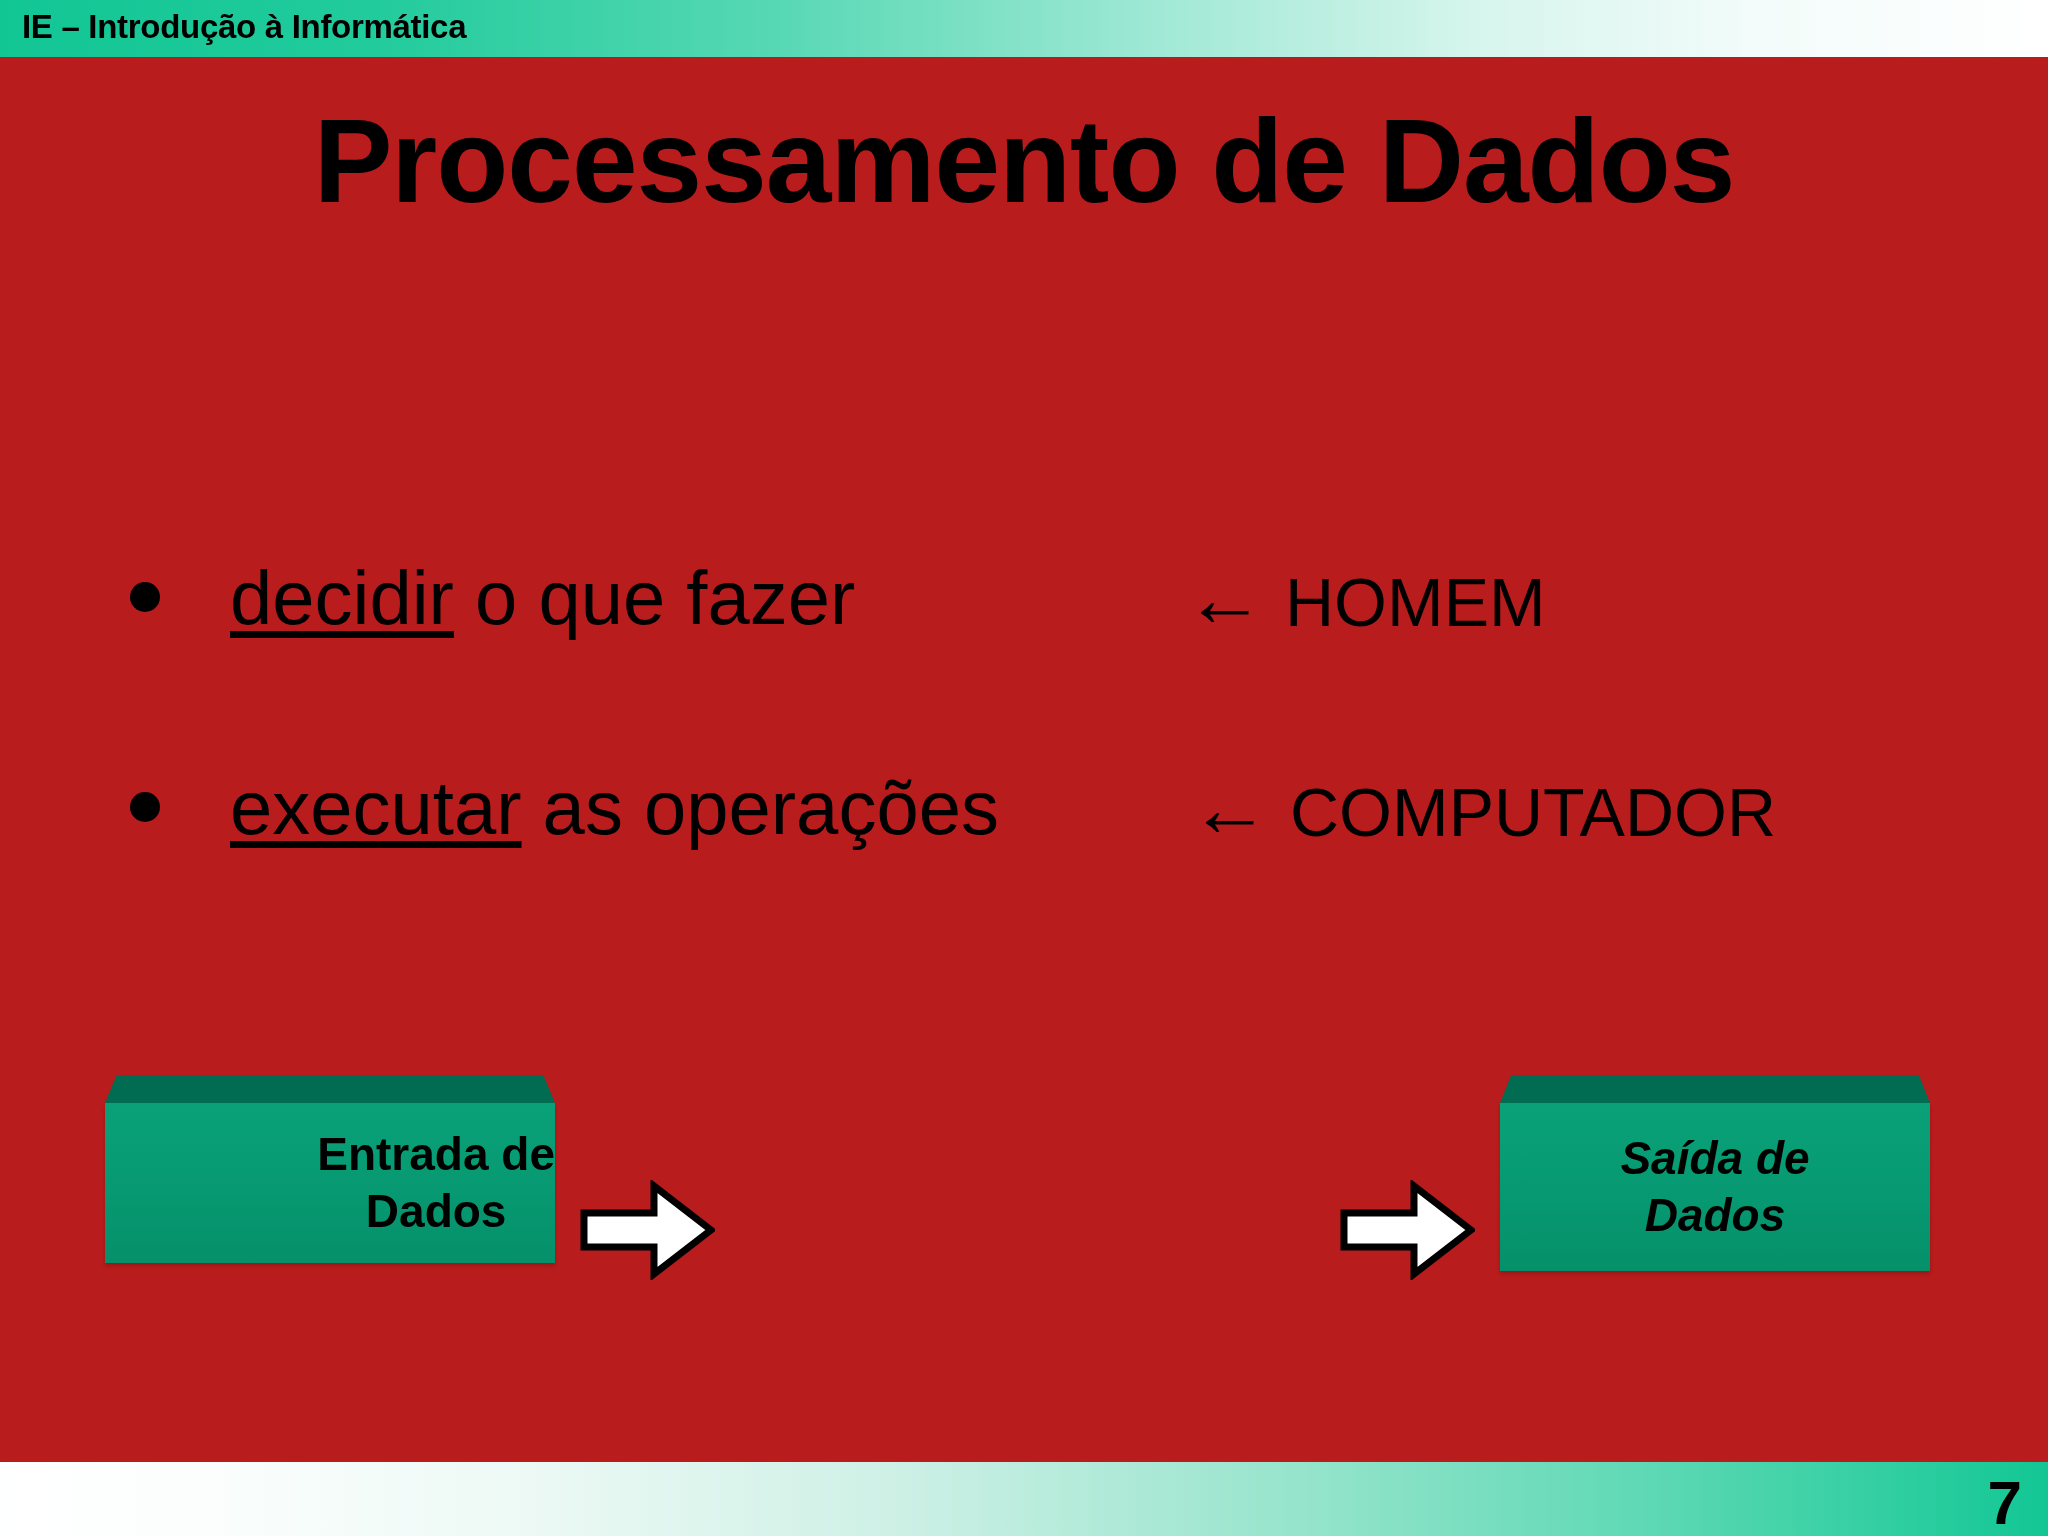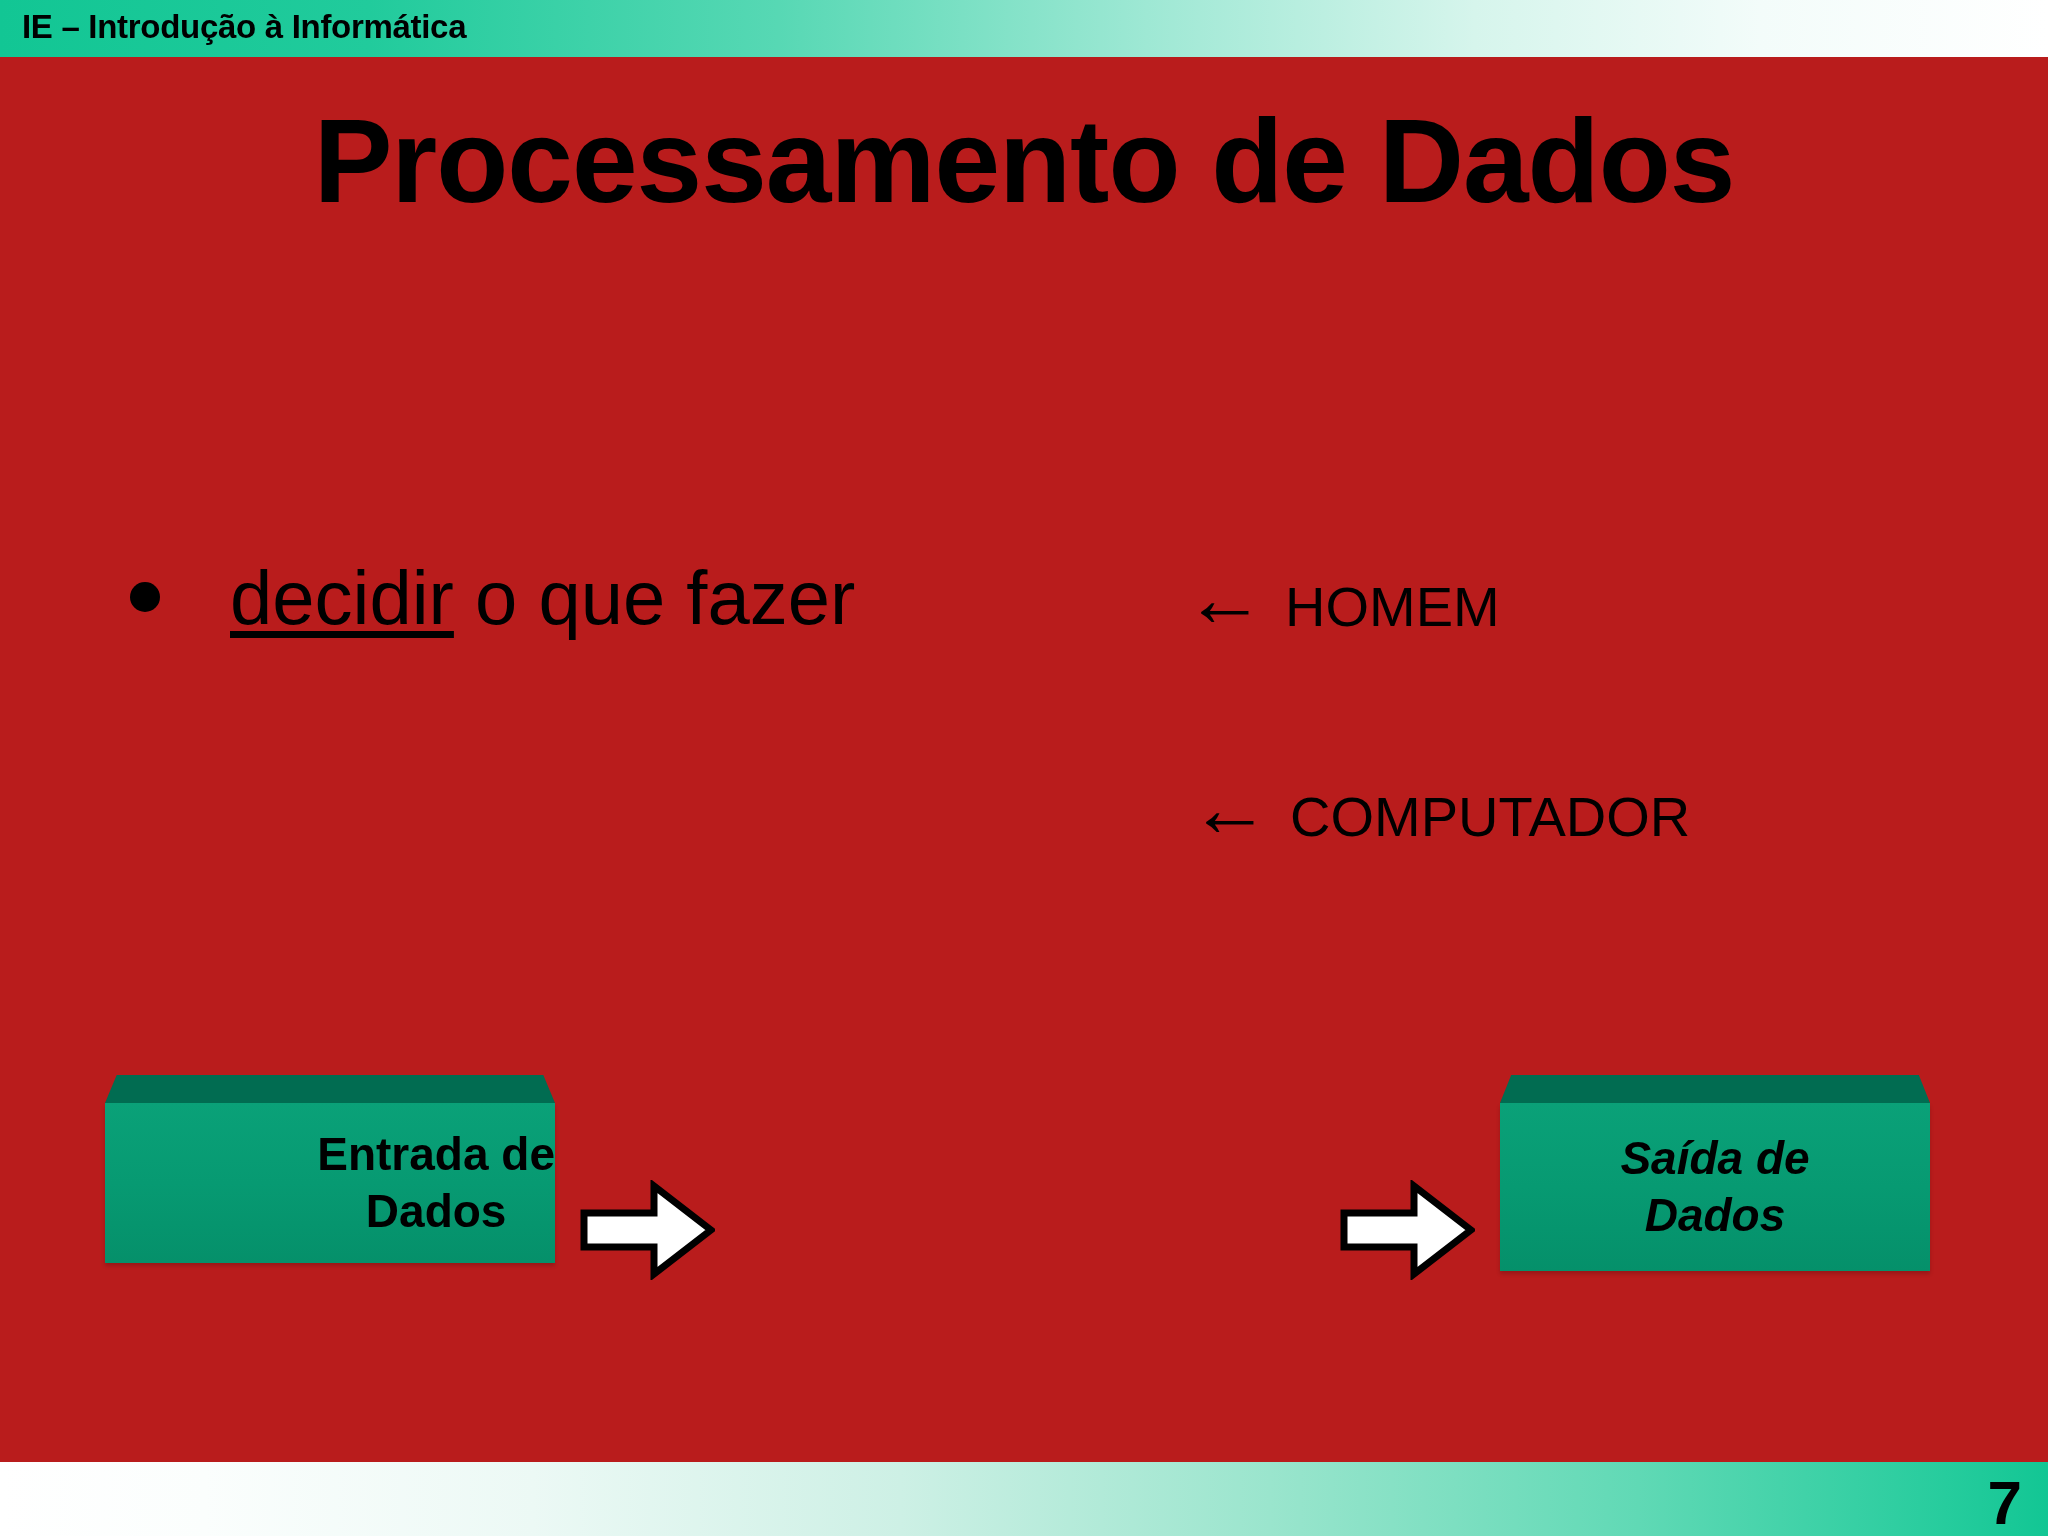--- a/index.html
+++ b/index.html
@@ -142,21 +142,21 @@
   .bullet-right.row2 { left: 1190px; }
   .arrow-left-glyph {
     font-size: 80px;
     font-weight: bold;
     color: #000000;
     line-height: 1.1;
     margin-right: 20px;
     display: inline-block;
   }
   .right-label {
-    font-size: 56px;
+    font-size: 68px;
     color: #000000;
     line-height: 1.12;
   }
 
   
   .flow {
     position: absolute;
     left: 0;
     top: 1075px;
     width: 2048px;
@@ -223,20 +223,24 @@
         <span class="bullet-dot"></span>
         <span class="bullet-text"><span class="u">decidir</span><span> o que fazer</span></span>
       </div>
       <div class="bullet-right row1">
         <span class="arrow-left-glyph">←</span>
         <span class="right-label">HOMEM</span>
       </div>
     </div>
 
     <div class="bullet-row">
+      <div class="bullet-left">
+        <span class="bullet-dot"></span>
+        <span class="bullet-text"><span class="u">executar</span><span> as operações</span></span>
+      </div>
       <div class="bullet-right row2">
         <span class="arrow-left-glyph">←</span>
         <span class="right-label">COMPUTADOR</span>
       </div>
     </div>
 
   </div>
 
   <div class="flow">
 

